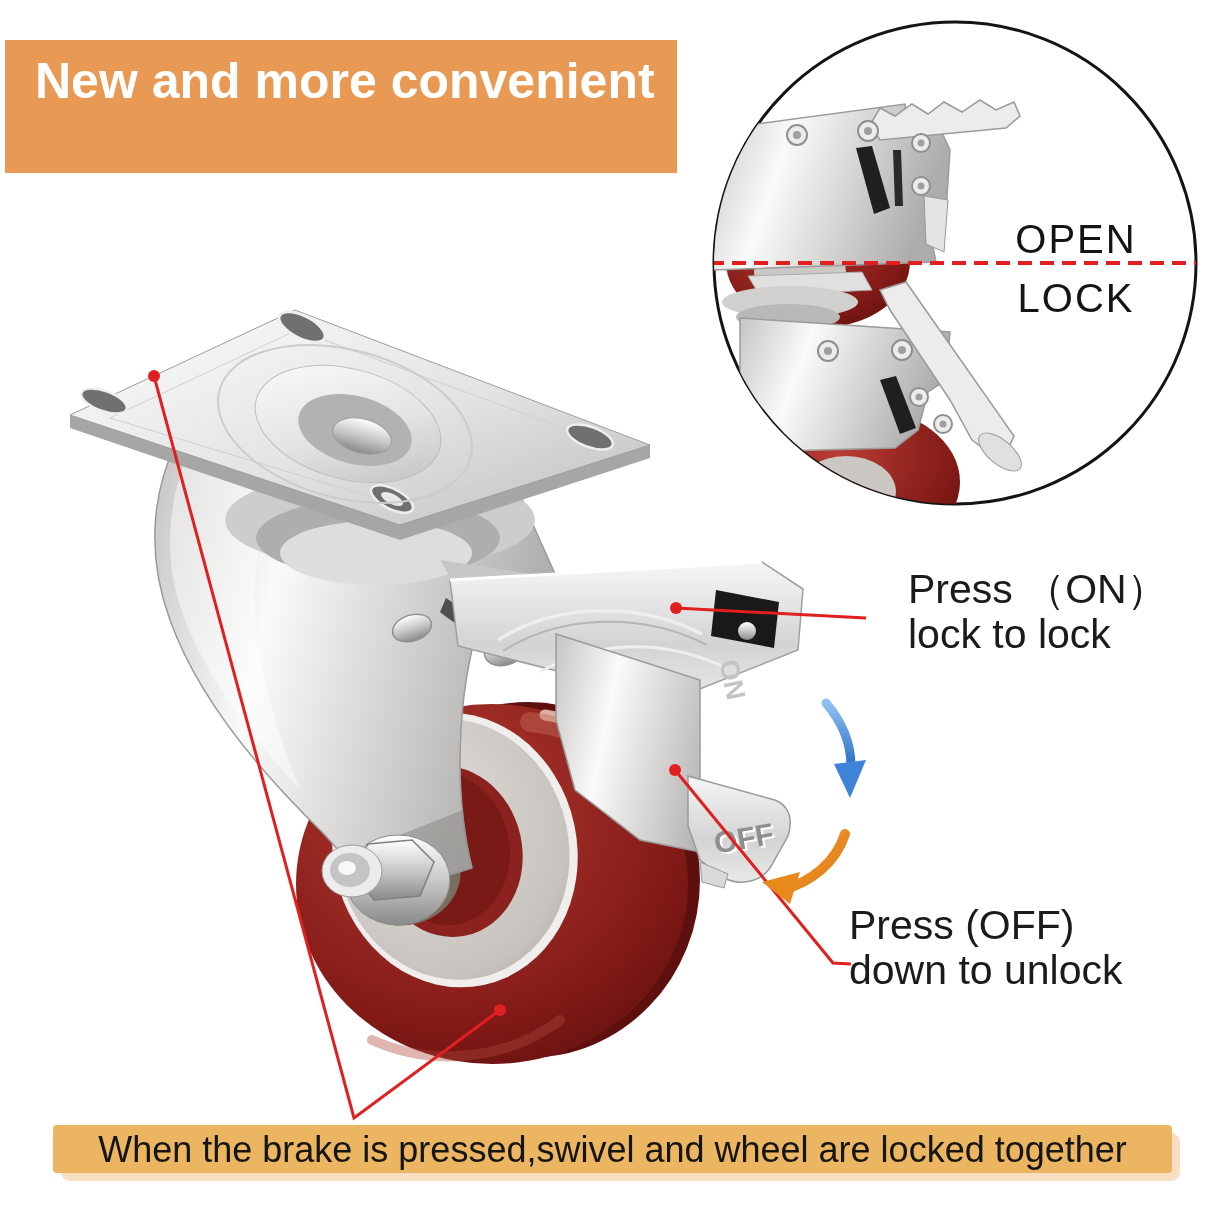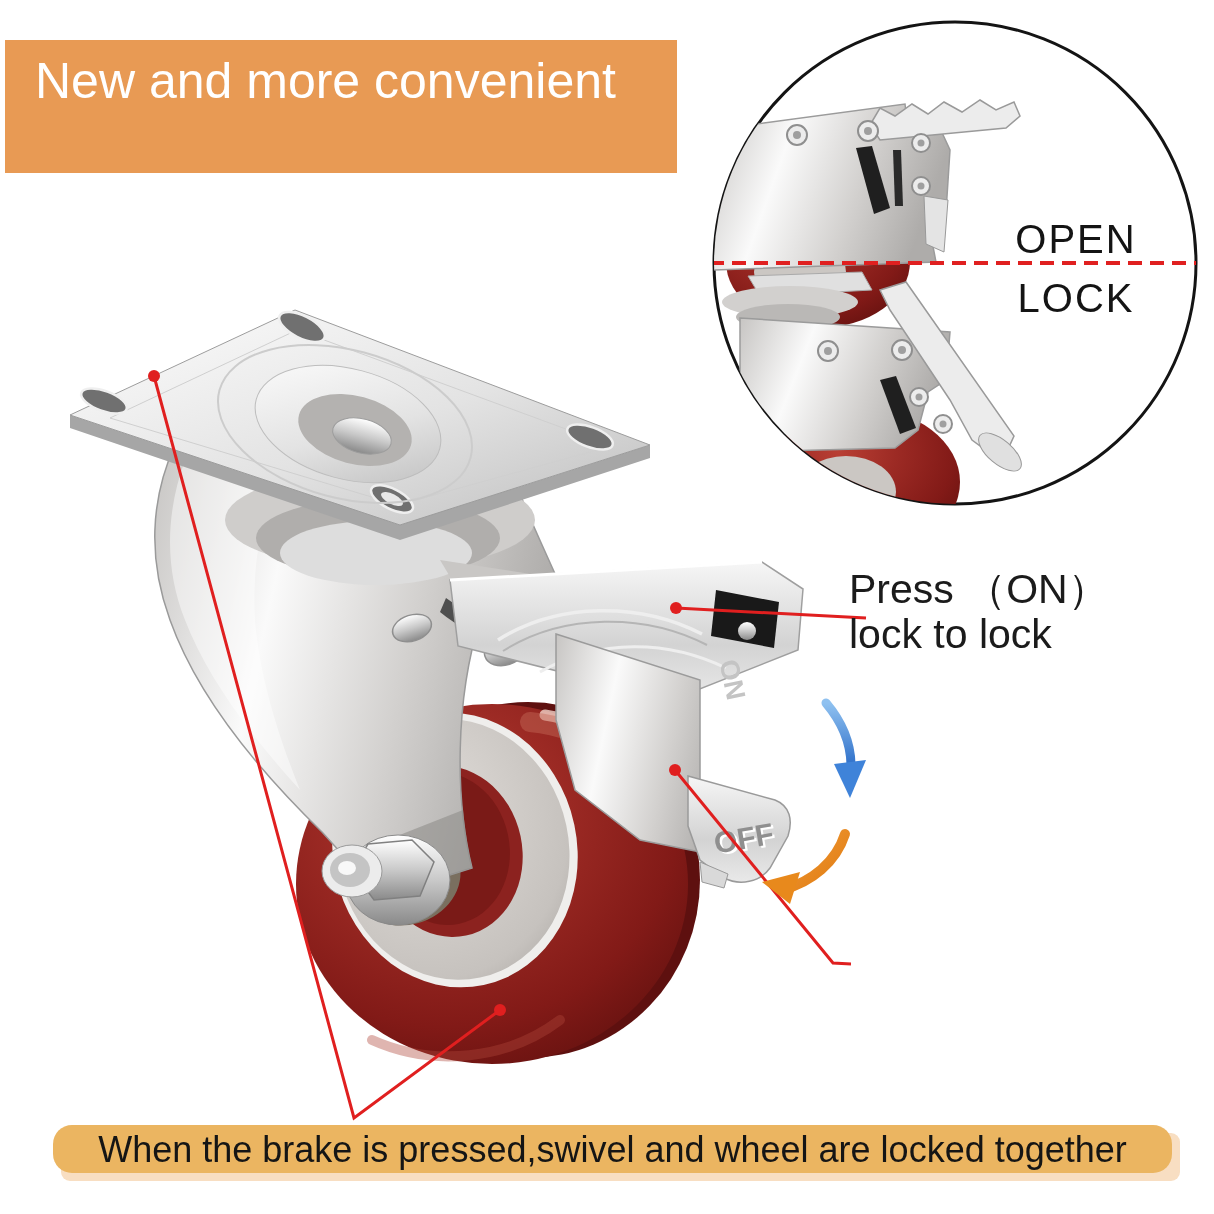--- a/index.html
+++ b/index.html
@@ -1,30 +1,30 @@
 <!DOCTYPE html>
 <html><head>
 <meta charset="utf-8">
 <style>
   html,body{margin:0;padding:0;background:#ffffff;}
   .canvas{position:relative;width:1214px;height:1214px;background:#ffffff;overflow:hidden;
           font-family:"Liberation Sans", sans-serif;}
   .art{position:absolute;left:0;top:0;}
   .header-banner{position:absolute;left:5px;top:40px;width:672px;height:133px;
-                 background:#E89A54;color:#ffffff;padding:0;}
+                 background:#E89A54;color:#ffffff;padding:0;font-weight:bold;}
   .header-banner .l{position:absolute;left:30px;font-size:50px;line-height:50px;white-space:nowrap;}
   .header-banner .l1{top:16px;}
   .header-banner .l2{top:76px;}
   .note{position:absolute;color:#1b1b1b;font-size:41px;line-height:45px;white-space:nowrap;}
-  .note-on{left:849px;top:567px;}
+  .note-on{left:908px;top:567px;}
   .note-off{left:849px;top:903px;}
   .footer-shadow{position:absolute;left:61px;top:1133px;width:1119px;height:48px;
                  background:#F8DEC2;border-radius:9px;}
   .footer-banner{position:absolute;left:53px;top:1125px;width:1119px;height:48px;
-                 background:#EBB561;border-radius:19px;color:#151515;font-size:36px;
+                 background:#EBB561;border-radius:4px;color:#151515;font-size:36px;
                  line-height:49px;text-align:center;white-space:nowrap;}
 </style>
 </head>
 <body>
 
 <div class="canvas">
 
   <svg class="art" width="1214" height="1214" viewBox="0 0 1214 1214">
     <defs>
       <linearGradient id="gPlate" x1="0" y1="0" x2="1" y2="1">
@@ -234,19 +234,23 @@
   </svg>
 
   <div class="header-banner">
     <div class="l l1">New and more convenient</div>
   </div>
 
   <div class="note note-on">
     <div>Press （ON）</div>
     <div>lock to lock</div>
   </div>
+  <div class="note note-off">
+    <div>Press (OFF)</div>
+    <div>down to unlock</div>
+  </div>
 
   <div class="footer-shadow"></div>
   <div class="footer-banner">
     <span>When the brake is pressed,swivel and wheel are locked together</span>
   </div>
 
 </div>
 
 </body></html>

